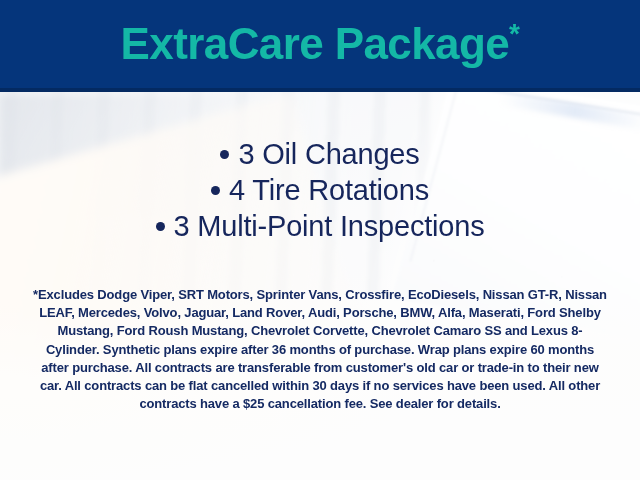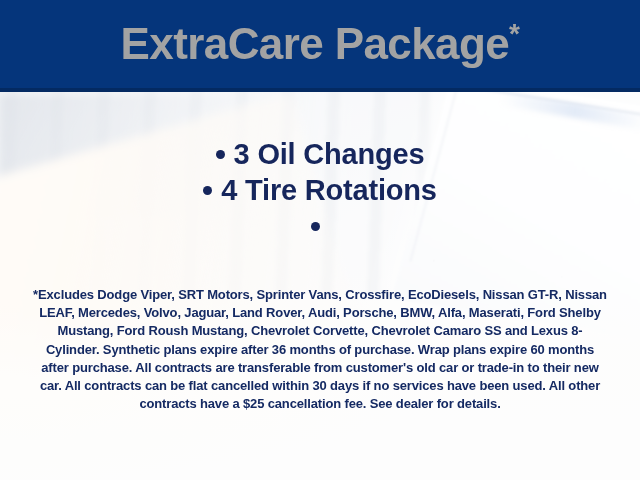--- a/index.html
+++ b/index.html
@@ -138,21 +138,21 @@
     width: 640px;
     height: 92px;
     background: #05357b;
     border-bottom: 4px solid #042a62;
     box-sizing: border-box;
     display: flex;
     align-items: center;
     justify-content: center;
   }
   .header-title {
-    color: #a3a3a3;
+    color: #14b8a6;
     font-size: 44px;
     font-weight: bold;
     letter-spacing: -0.6px;
     line-height: 1;
     white-space: nowrap;
     text-align: center;
   }
   .header-title .asterisk {
     font-size: 28px;
     vertical-align: super;
@@ -166,21 +166,21 @@
     top: 136px;
     width: 640px;
     padding: 0;
     margin: 0;
     list-style: none;
     text-align: center;
   }
   .benefit-item {
     color: #16265c;
     font-size: 29px;
-    font-weight: bold;
+    font-weight: normal;
     line-height: 36px;
     letter-spacing: -0.2px;
     white-space: nowrap;
   }
   .benefit-item .dot {
     display: inline-block;
     width: 9px;
     height: 9px;
     border-radius: 50%;
     background: #16265c;
@@ -224,18 +224,18 @@
     <div class="bg-veil"></div>
   </div>
 
   <div class="header-banner">
     <h1 class="header-title"><span>ExtraCare Package</span><span class="asterisk">*</span></h1>
   </div>
 
   <ul class="benefits">
     <li class="benefit-item"><span class="dot"></span><span>3 Oil Changes</span></li>
     <li class="benefit-item"><span class="dot"></span><span>4 Tire Rotations</span></li>
-    <li class="benefit-item"><span class="dot"></span></li>
+    <li class="benefit-item"><span class="dot"></span><span>3 Multi-Point Inspections</span></li>
   </ul>
 
   <div class="disclaimer">*Excludes Dodge Viper, SRT Motors, Sprinter Vans, Crossfire, EcoDiesels, Nissan GT-R, Nissan LEAF, Mercedes, Volvo, Jaguar, Land Rover, Audi, Porsche, BMW, Alfa, Maserati, Ford Shelby Mustang, Ford Roush Mustang, Chevrolet Corvette, Chevrolet Camaro SS and Lexus 8-Cylinder. Synthetic plans expire after 36 months of purchase. Wrap plans expire 60 months after purchase. All contracts are transferable from customer's old car or trade-in to their new car. All contracts can be flat cancelled within 30 days if no services have been used. All other contracts have a $25 cancellation fee. See dealer for details.</div>
 
 </div>
 
 </body></html>

